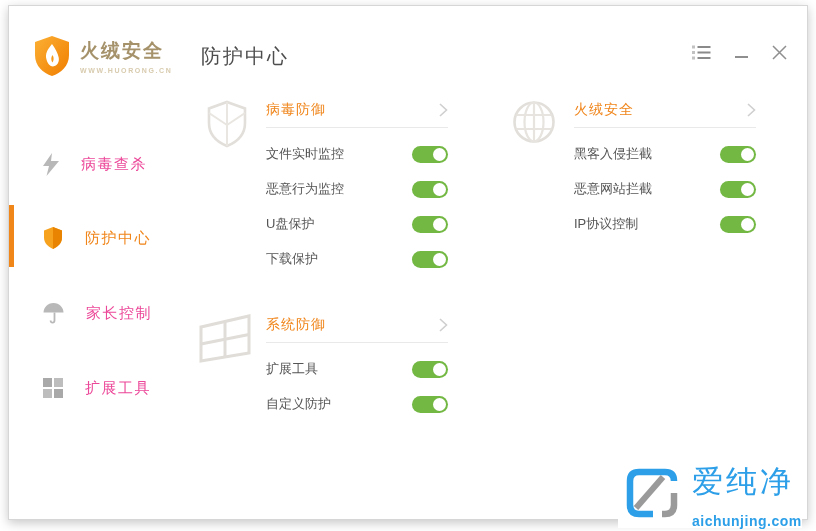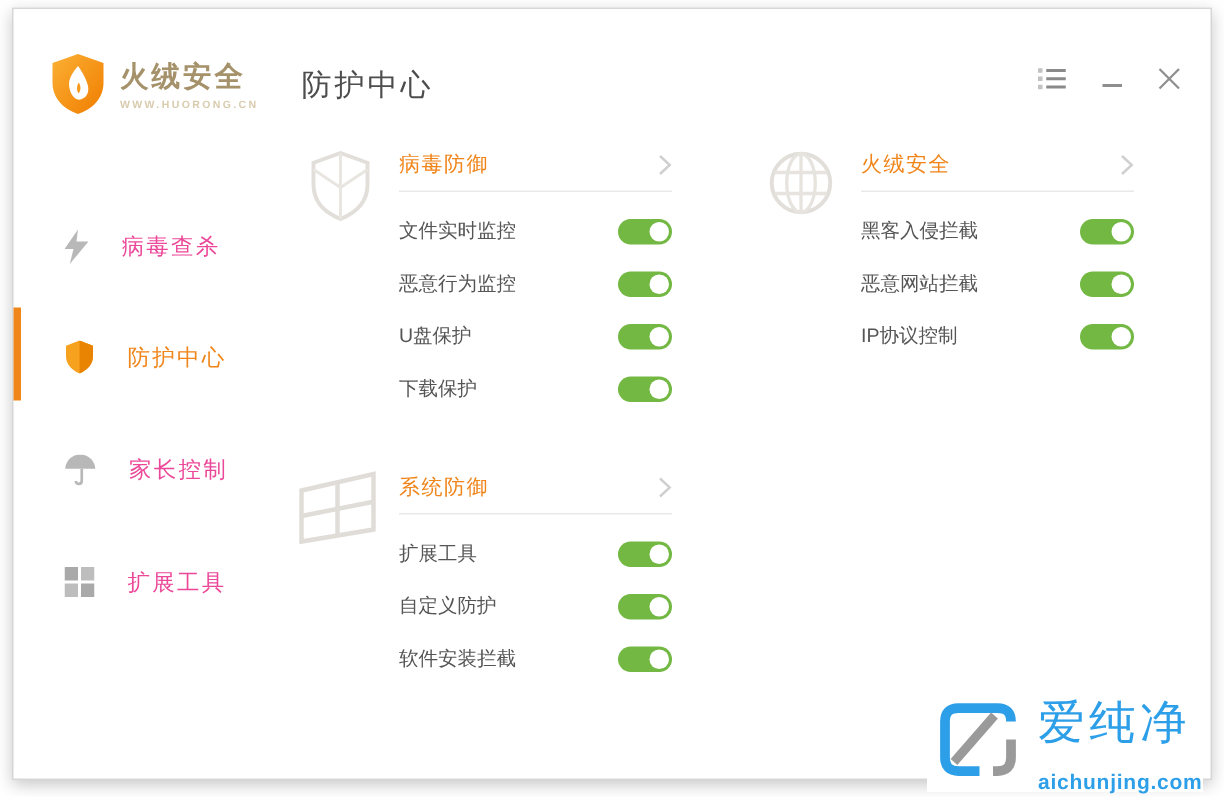--- a/index.html
+++ b/index.html
@@ -199,24 +199,20 @@
       </div>
       <div class="rows">
         <div class="row">
           <span class="row-label">扩展工具</span>
           <span class="toggle on"></span>
         </div>
         <div class="row">
           <span class="row-label">自定义防护</span>
           <span class="toggle on"></span>
         </div>
-        <div class="row">
-          <span class="row-label">软件安装拦截</span>
-          <span class="toggle on"></span>
-        </div>
       </div>
     </div>
 
     <div class="section sec-network">
       <div class="section-head">
         <span class="sec-title">火绒安全</span>
         <svg width="9" height="14" viewBox="0 0 9 14">
           <polyline points="1,1 7.5,7 1,13" fill="none" stroke="#cfcfcf" stroke-width="1.6"></polyline>
         </svg>
       </div>

